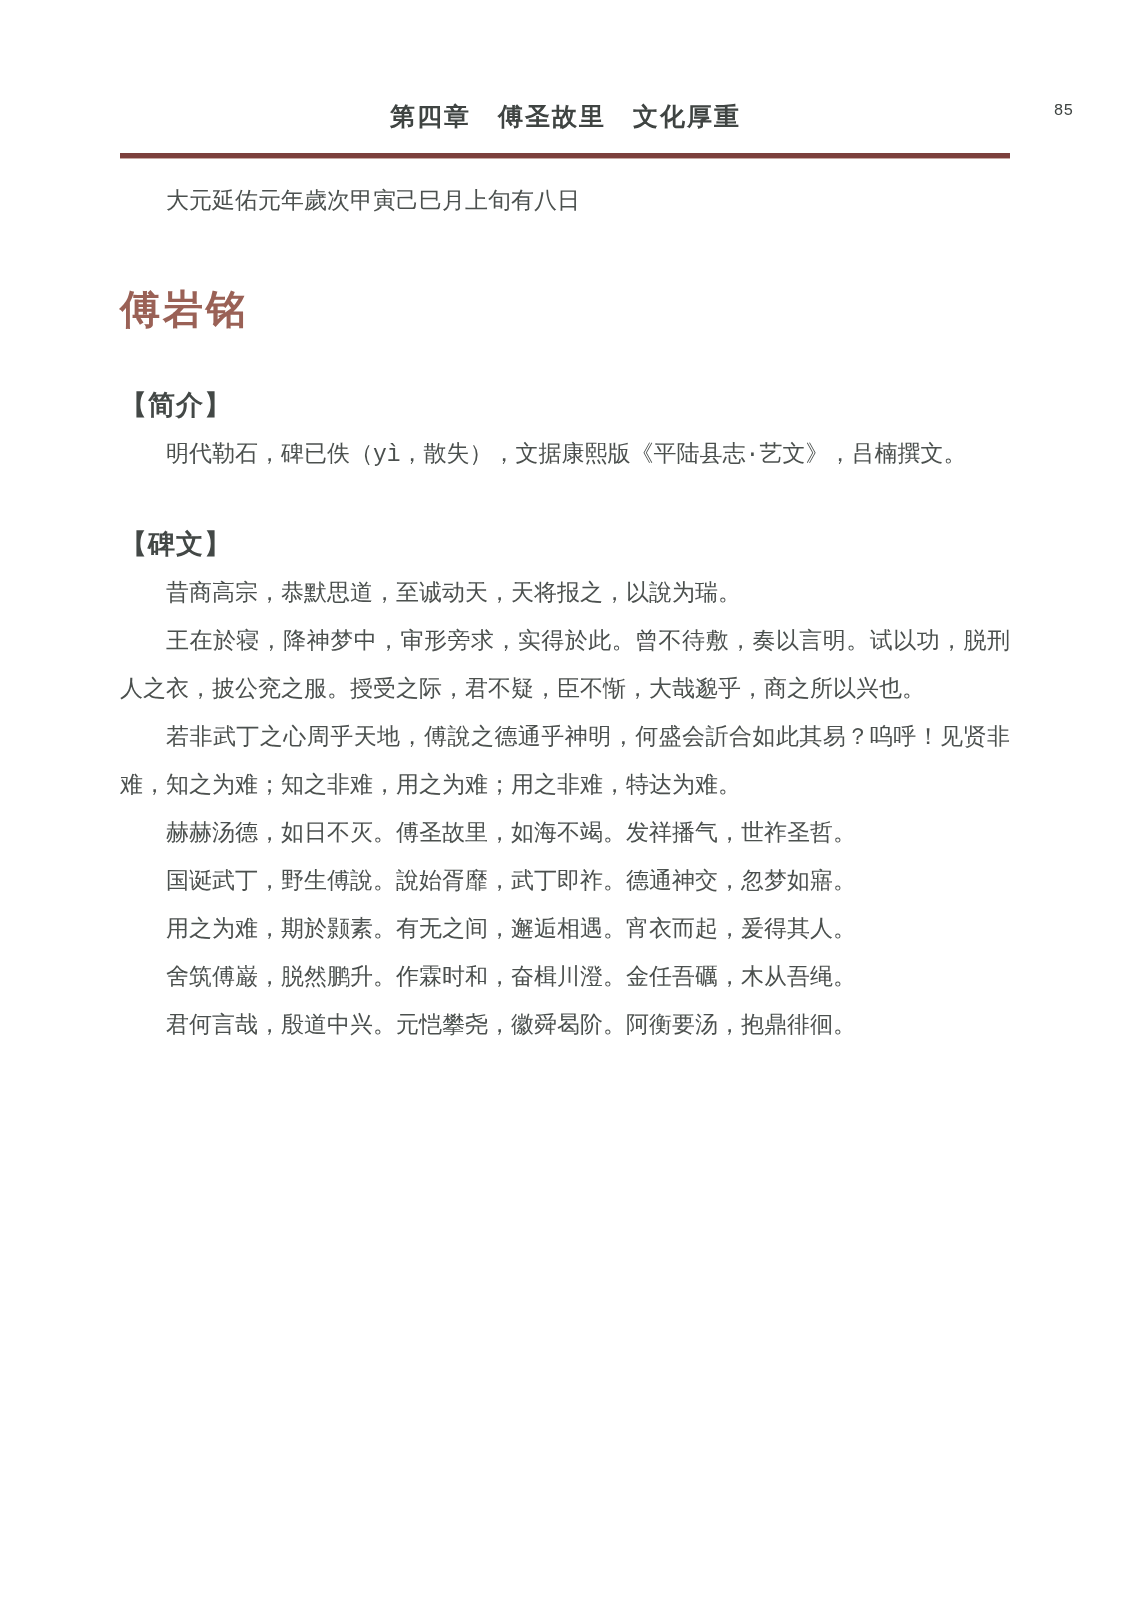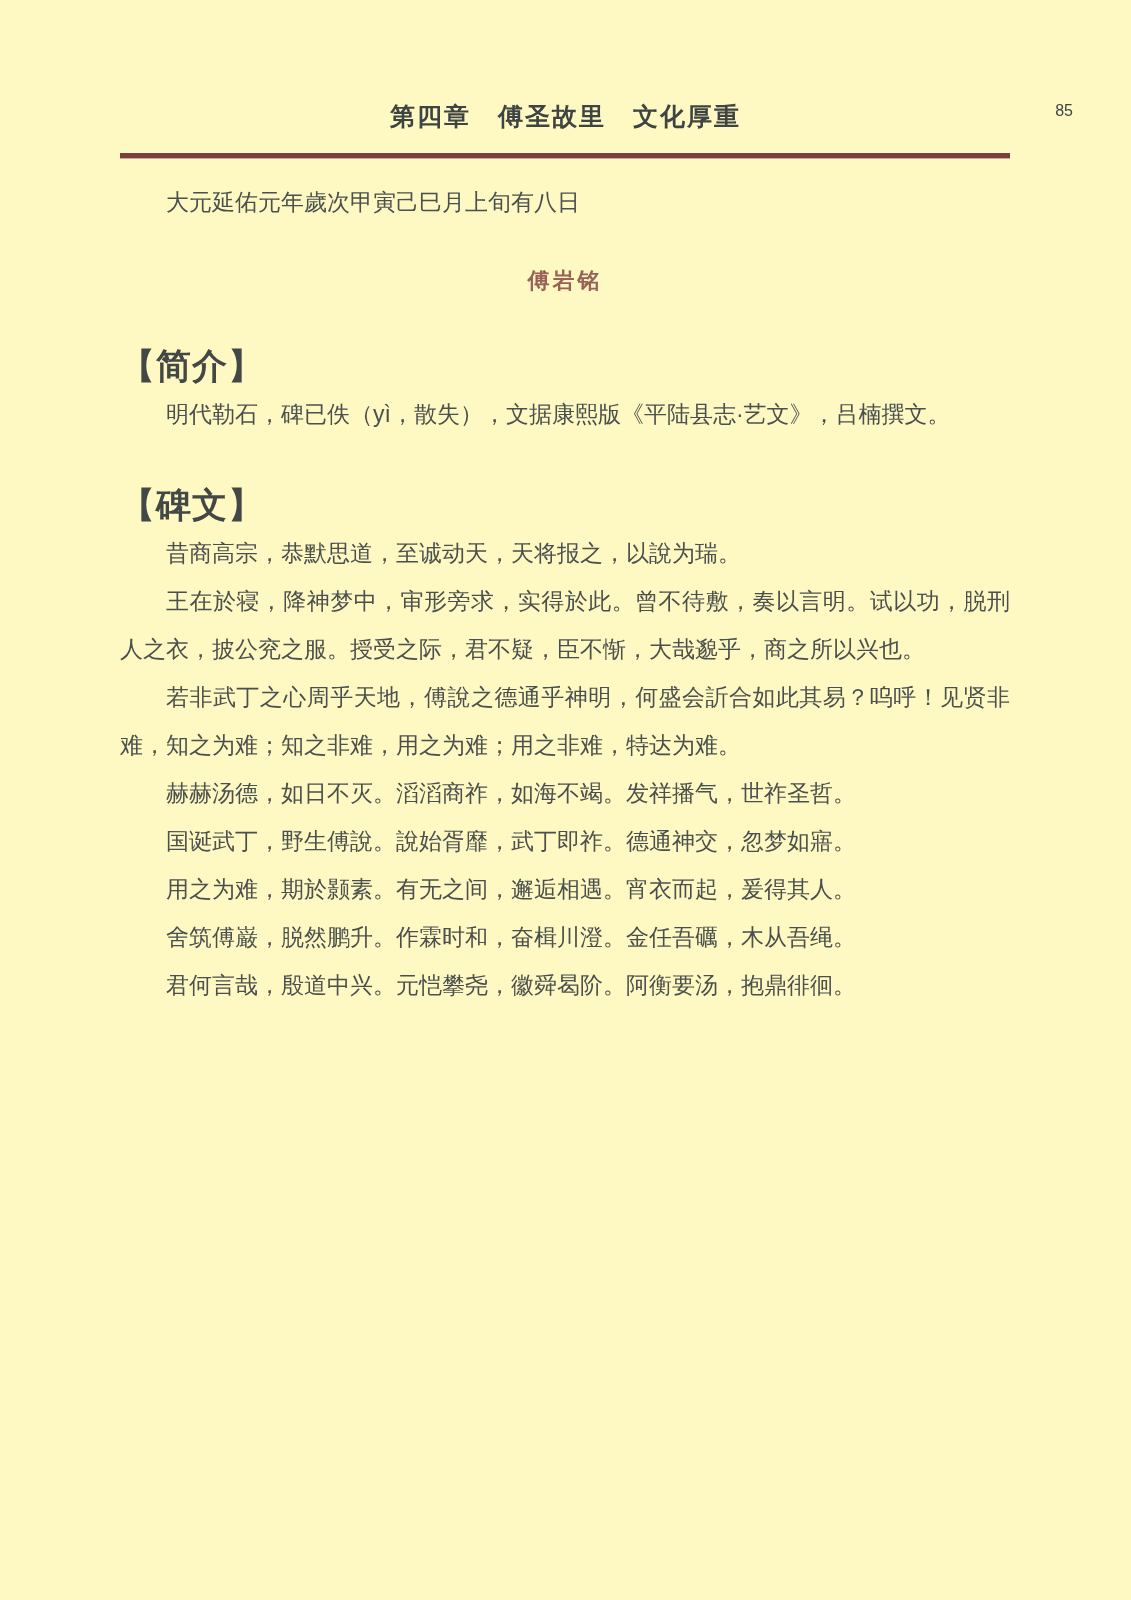--- a/index.html
+++ b/index.html
@@ -1,22 +1,22 @@
 <!DOCTYPE html>
 <html><head>
 <meta charset="utf-8">
 <style>
   html,body{margin:0;padding:0;}
   body{background:#e8e8e6;}
   .page{
     position:relative;
     width:1131px;height:1600px;
     margin:0 auto;
-    background:#fef9c3;
-    font-family:Liberation Sans, sans-serif;
+    background:#ffffff;
+    font-family:Liberation Mono, monospace;
     color:#474c4a;
     overflow:hidden;
   }
   .content{margin:0 121px 0 120px;}
 
   
   .page-header{
     position:relative;
     padding-top:100px;
     height:40px;
@@ -58,31 +58,30 @@
   .annot-line{
     font-size:27px;
     line-height:47px;
     color:#4b504e;
   }
   .annot-line.cont{padding-left:146px;}
   .annot-label{font-weight:bold;color:#434846;letter-spacing:1px;}
 
   
   .article-title{
-    margin-top:40px;
-    text-align:center;
-    font-size:22px;
+    margin-top:56px;
+    font-size:40px;
     font-weight:bold;
     color:#99randomness;
     color:#9a6156;
     letter-spacing:3px;
   }
   .section-label{
     margin-top:43px;
-    font-size:35px;
+    font-size:27px;
     font-weight:bold;
     color:#434846;
     line-height:48px;
     letter-spacing:1px;
   }
   .section-label.first{margin-top:46px;}
   .para{margin:0;}
   .verse-line{white-space:nowrap;}
 </style>
 </head>
@@ -108,21 +107,21 @@
 
     <p class="para body-line indent justify">明代勒石，碑已佚（yì，散失），文据康熙版《平陆县志·艺文》，吕楠撰文。</p>
 
     <div class="section-label">【碑文】</div>
 
     <p class="para body-line indent justify">昔商高宗，恭默思道，至诚动天，天将报之，以說为瑞。</p>
     <p class="para body-line indent justify">王在於寝，降神梦中，审形旁求，实得於此。曾不待敷，奏以言明。试以功，脱刑人之衣，披公兖之服。授受之际，君不疑，臣不惭，大哉邈乎，商之所以兴也。</p>
     <p class="para body-line indent justify">若非武丁之心周乎天地，傅說之德通乎神明，何盛会訢合如此其易？呜呼！见贤非难，知之为难；知之非难，用之为难；用之非难，特达为难。</p>
 
     <div>
-      <p class="para body-line indent verse-line">赫赫汤德，如日不灭。滔滔商祚，如海不竭。发祥播气，世祚圣哲。</p>
+      <p class="para body-line indent verse-line">赫赫汤德，如日不灭。傅圣故里，如海不竭。发祥播气，世祚圣哲。</p>
       <p class="para body-line indent verse-line">国诞武丁，野生傅說。說始胥靡，武丁即祚。德通神交，忽梦如寤。</p>
       <p class="para body-line indent verse-line">用之为难，期於颢素。有无之间，邂逅相遇。宵衣而起，爰得其人。</p>
       <p class="para body-line indent verse-line">舍筑傅巌，脱然鹏升。作霖时和，奋楫川澄。金任吾礪，木从吾绳。</p>
       <p class="para body-line indent verse-line">君何言哉，殷道中兴。元恺攀尧，徽舜曷阶。阿衡要汤，抱鼎徘徊。</p>
     </div>
 
   </div>
 </div>
 
 </body></html>

